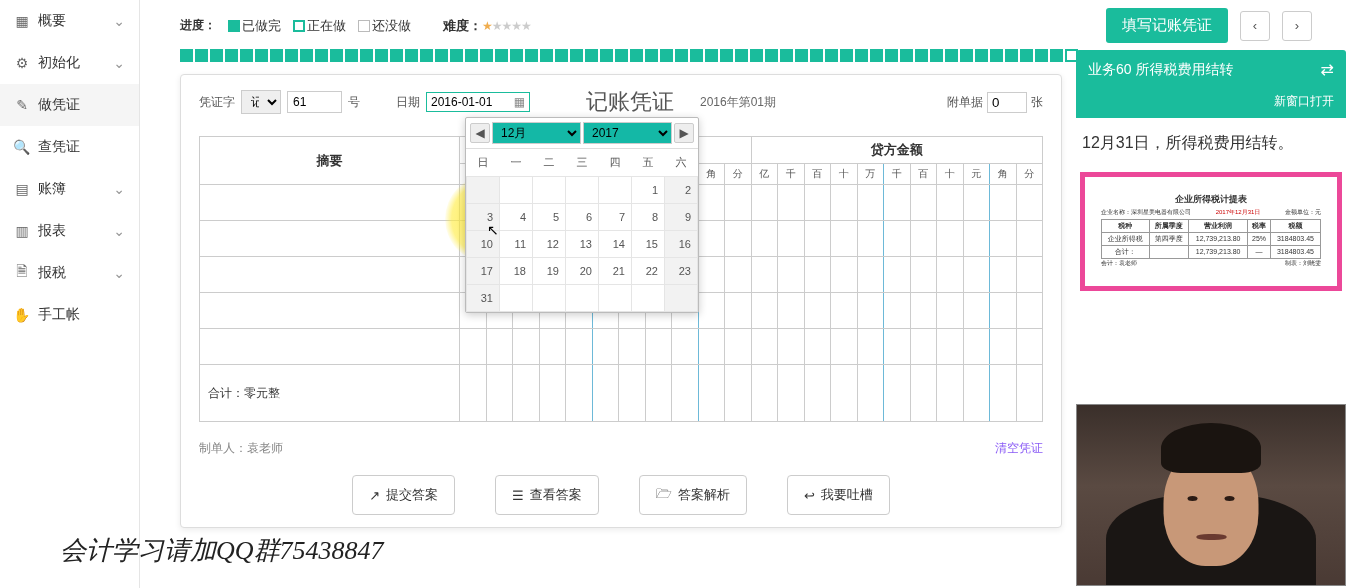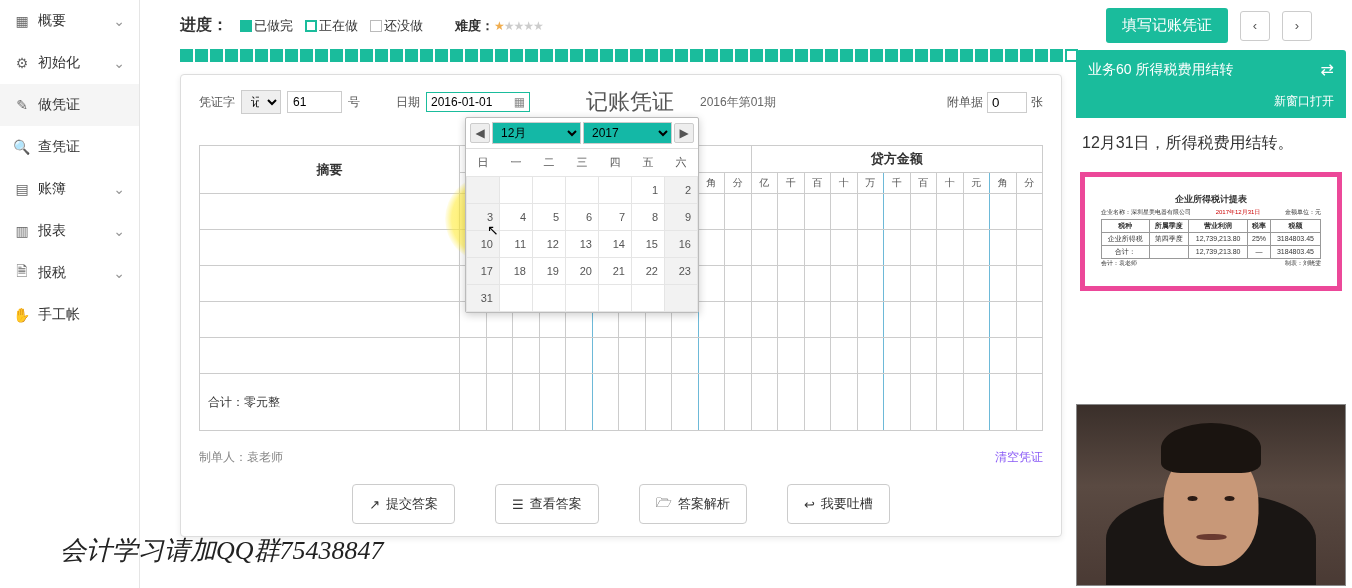--- a/index.html
+++ b/index.html
@@ -11,21 +11,21 @@
 .nav-item.active { background: #f5f5f5; }
 .nav-item .nav-left { display: flex; align-items: center; gap: 8px; }
 .nav-icon { width: 16px; height: 16px; display: inline-flex; align-items: center; justify-content: center; color: #666; }
 .chevron { color: #999; }
 
 
 .main { position: absolute; left: 140px; top: 0; right: 0; height: 588px; }
 
 
 .progress-row { display: flex; align-items: center; padding: 8px 40px 4px 40px; gap: 12px; }
-.progress-row .label { font-size: 16px; color: #333; }
+.progress-row .label { font-size: 12px; color: #333; }
 .legend-box { display: inline-block; width: 12px; height: 12px; vertical-align: middle; margin-right: 2px; }
 .lg-done { background: #1abc9c; }
 .lg-doing { border: 2px solid #1abc9c; background: #fff; }
 .lg-not { border: 1px solid #bbb; background: #fff; }
 .stars { color: #f0ad4e; font-size: 12px; letter-spacing: -1px; }
 .stars .gray { color: #ccc; }
 .fill-btn { background: #1abc9c; color: #fff; border: none; padding: 8px 16px; border-radius: 3px; font-size: 15px; margin-left: auto; cursor: pointer; }
 .pager-btn { width: 30px; height: 30px; border: 1px solid #ccc; background: #fff; border-radius: 3px; display: flex; align-items: center; justify-content: center; cursor: pointer; color: #555; }
 
 .progress-blocks { padding: 2px 40px 8px 40px; display: flex; flex-wrap: wrap; gap: 2px; }
@@ -40,21 +40,21 @@
 .vh-num { width: 55px; }
 .date-input-wrap { position: relative; border: 1px solid #1abc9c; padding: 2px 4px; display: flex; width: 104px; }
 .date-input-wrap input { border: none; outline: none; width: 82px; font-size: 12px; }
 .cal-icon { color: #888; font-size: 12px; margin-left: auto; }
 .voucher-title { font-size: 22px; font-weight: 500; margin-left: 50px; }
 .period { font-size: 12px; color: #666; margin-left: 20px; }
 .attach { margin-left: auto; display: flex; align-items: center; gap: 4px; font-size: 12px; color: #555; }
 .attach input { width: 40px; border: 1px solid #ccc; padding: 2px 4px; }
 
 
-.vtable { margin-top: 28px; border-collapse: collapse; width: 100%; table-layout: fixed; }
+.vtable { margin-top: 19px; border-collapse: collapse; width: 100%; table-layout: fixed; }
 .vtable th, .vtable td { border: 1px solid #ccc; font-size: 11px; text-align: center; }
 .vtable th.summary { font-size: 13px; padding: 10px; width: 260px; }
 .vtable th.amount-group { font-size: 13px; padding: 4px; }
 .vtable td.sub { font-size: 10px; padding: 3px 0; color: #555; width: 18px; }
 .vtable tr.data-row td { height: 36px; }
 .vtable td.summary-cell { line-height: 36px; font-size: 12px; text-align: left; padding-left: 8px; }
 .vtable .sub.blue-sep { border-right-color: #6db9d8; }
 
 
 .cal-popup { position: absolute; top: 30px; left: 266px; width: 234px; background: #fff; border: 1px solid #bbb; border-radius: 2px; box-shadow: 0 2px 8px rgba(0,0,0,0.2); z-index: 10; font-size: 12px; }

